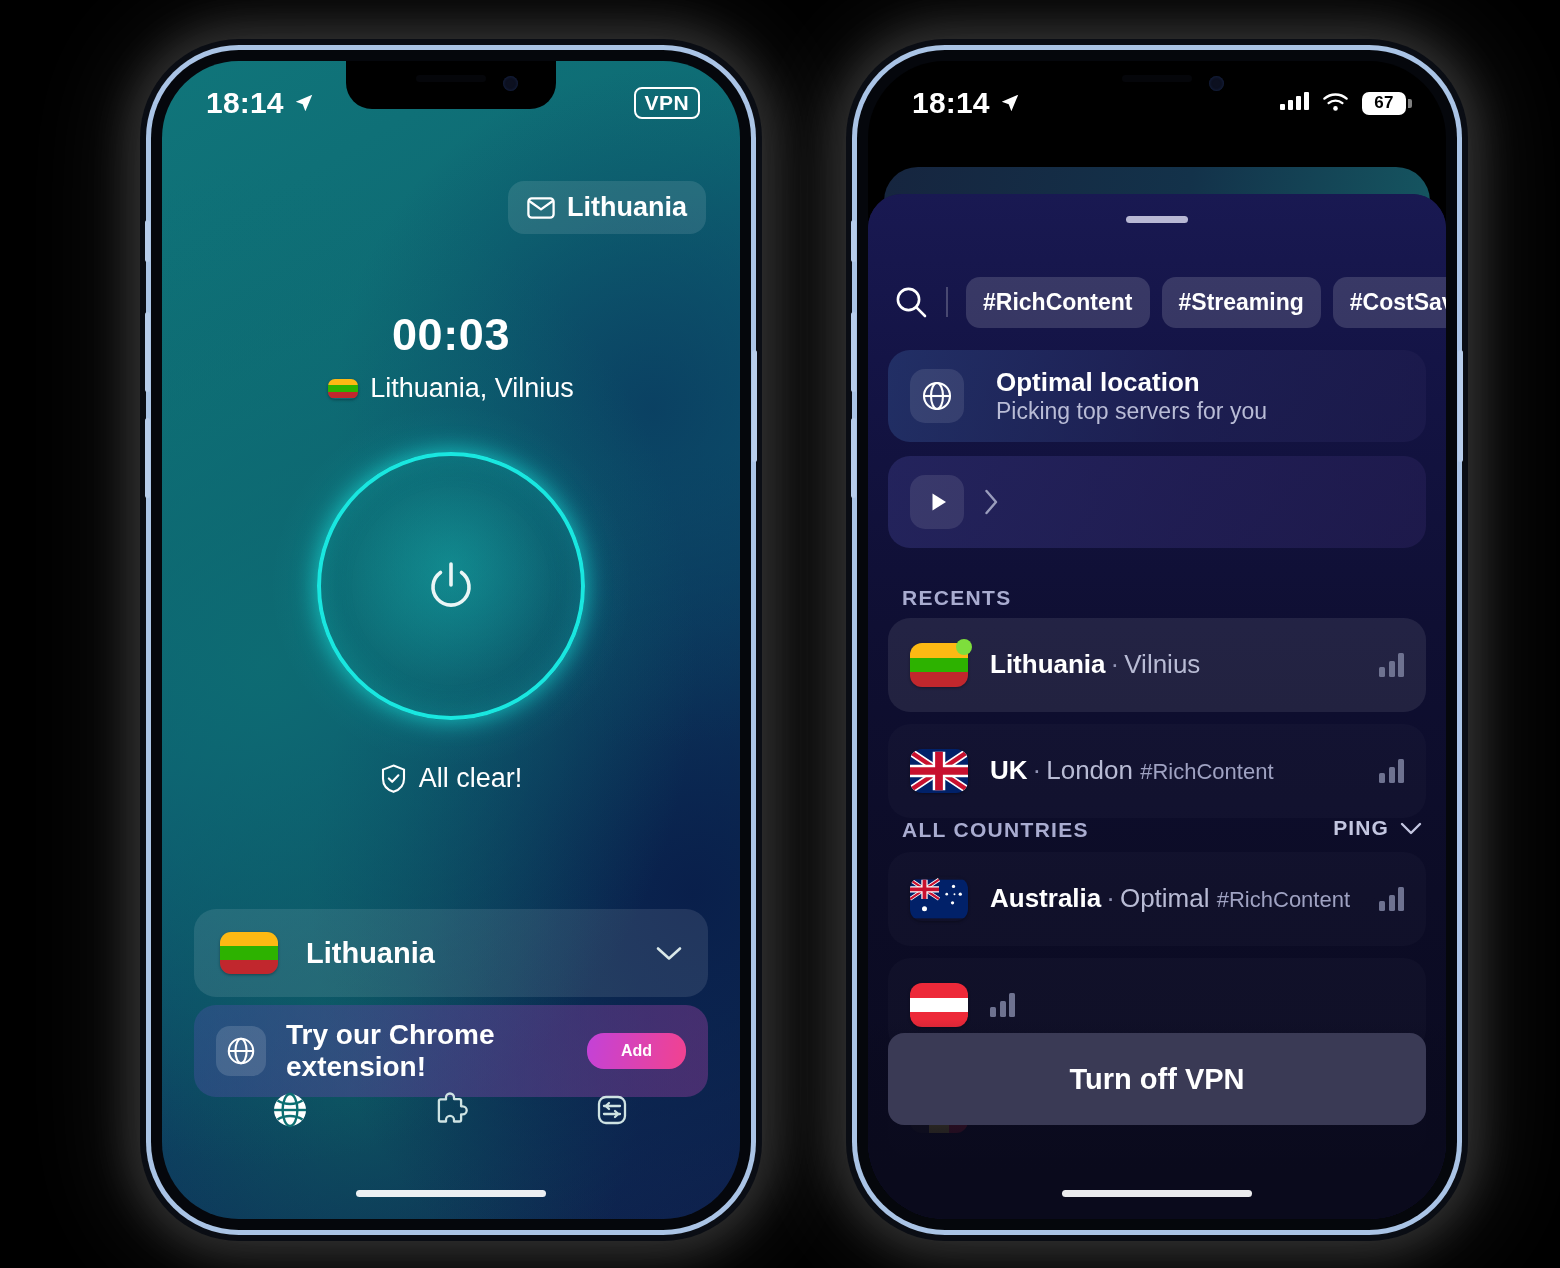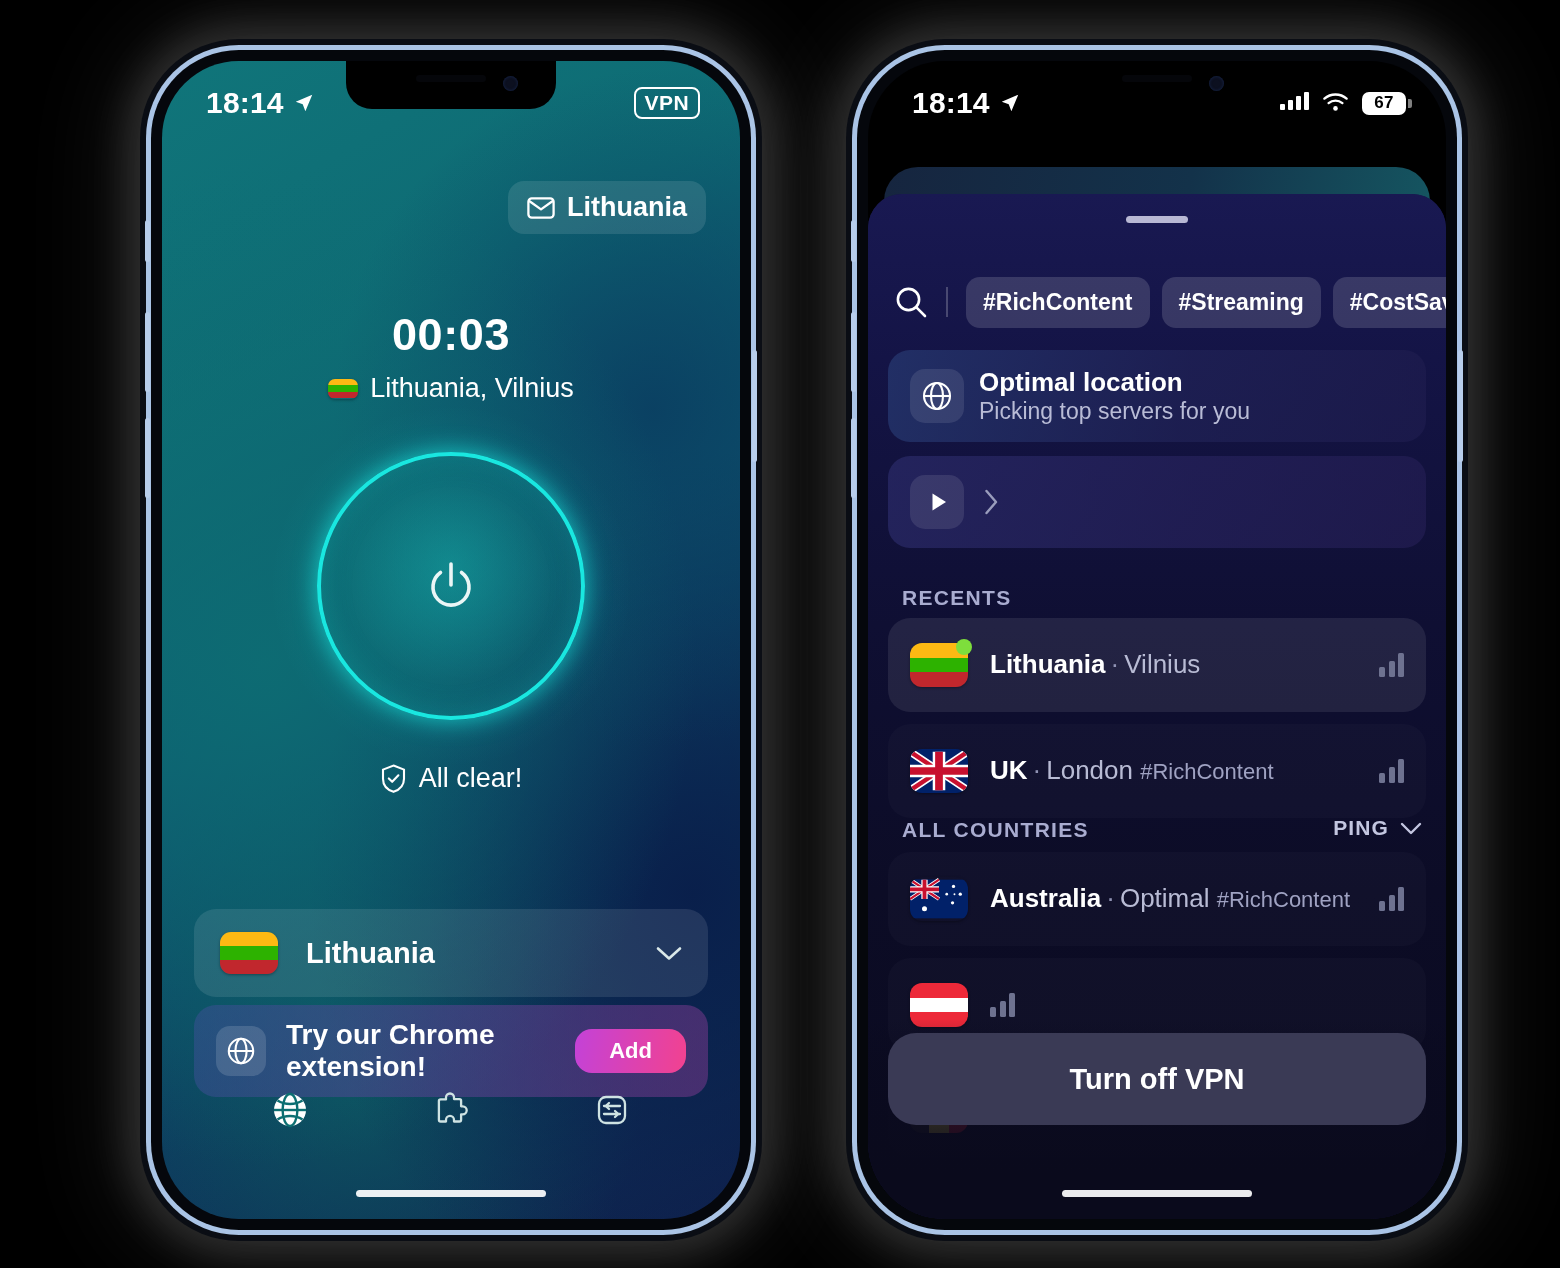--- a/index.html
+++ b/index.html
@@ -166,21 +166,21 @@
     display: flex; align-items: center; padding: 0 22px; gap: 20px;
   }
   .promo-ico {
     width: 50px; height: 50px; border-radius: 14px;
     background: rgba(255,255,255,0.14);
     display: flex; align-items: center; justify-content: center;
   }
   .promo-card .ptxt { color: #fff; font-size: 28px; font-weight: 700; flex: 1; }
   .add-btn {
     background: linear-gradient(100deg,#c342d8 0%,#f2428f 100%);
-    color: #fff; font-size: 22px; font-weight: 700;
+    color: #fff; font-size: 16px; font-weight: 700;
     padding: 9px 34px; border-radius: 17px;
   }
 
   .tabbar {
     position: absolute; left: 0; right: 0; bottom: 74px; height: 70px;
     display: flex; align-items: center; justify-content: space-around; padding: 0 48px;
   }
   .tab { width: 48px; height: 48px; display:flex; align-items:center; justify-content:center; }
 
   
@@ -215,21 +215,21 @@
   .tag {
     background: rgba(255,255,255,0.15); color: #fff;
     font-size: 23px; font-weight: 700;
     padding: 12px 17px; border-radius: 14px; white-space: nowrap;
   }
 
   .opt-card {
     position: absolute; left: 20px; right: 20px; top: 156px; height: 92px;
     border-radius: 22px;
     background: linear-gradient(100deg, rgba(38,56,112,.75) 0%, rgba(32,34,86,.72) 55%, rgba(30,28,78,.7) 100%);
-    display: flex; align-items: center; padding: 0 22px; gap: 15px;
+    display: flex; align-items: center; padding: 0 22px; gap: 32px;
   }
   .stream-card {
     position: absolute; left: 20px; right: 20px; top: 262px; height: 92px;
     border-radius: 22px;
     background: linear-gradient(100deg, rgba(42,42,104,.72) 0%, rgba(38,34,92,.7) 55%, rgba(36,30,84,.66) 100%);
     display: flex; align-items: center; padding: 0 22px; gap: 20px;
   }
   .card-ico {
     width: 54px; height: 54px; border-radius: 15px;
     background: rgba(255,255,255,0.10);
@@ -272,21 +272,21 @@
   .bars i:nth-child(1){height:10px}
   .bars i:nth-child(2){height:16px}
   .bars i:nth-child(3){height:24px}
 
   .fade-mask {
     position: absolute; left: 0; right: 0; bottom: 0; height: 200px;
     background: linear-gradient(180deg, rgba(10,10,30,0) 0%, rgba(10,10,30,.82) 42%, #0a0a1c 78%);
   }
   .turnoff-btn {
     position: absolute; left: 20px; right: 20px; bottom: 94px; height: 92px;
-    border-radius: 28px; background: #3a3a55;
+    border-radius: 16px; background: #3a3a55;
     display: flex; align-items: center; justify-content: center;
     color: #fff; font-size: 29px; font-weight: 700;
   }
 </style>
 </head>
 <body>
 
 <div class="stage">
 
   <div class="phone" id="phone-left">

